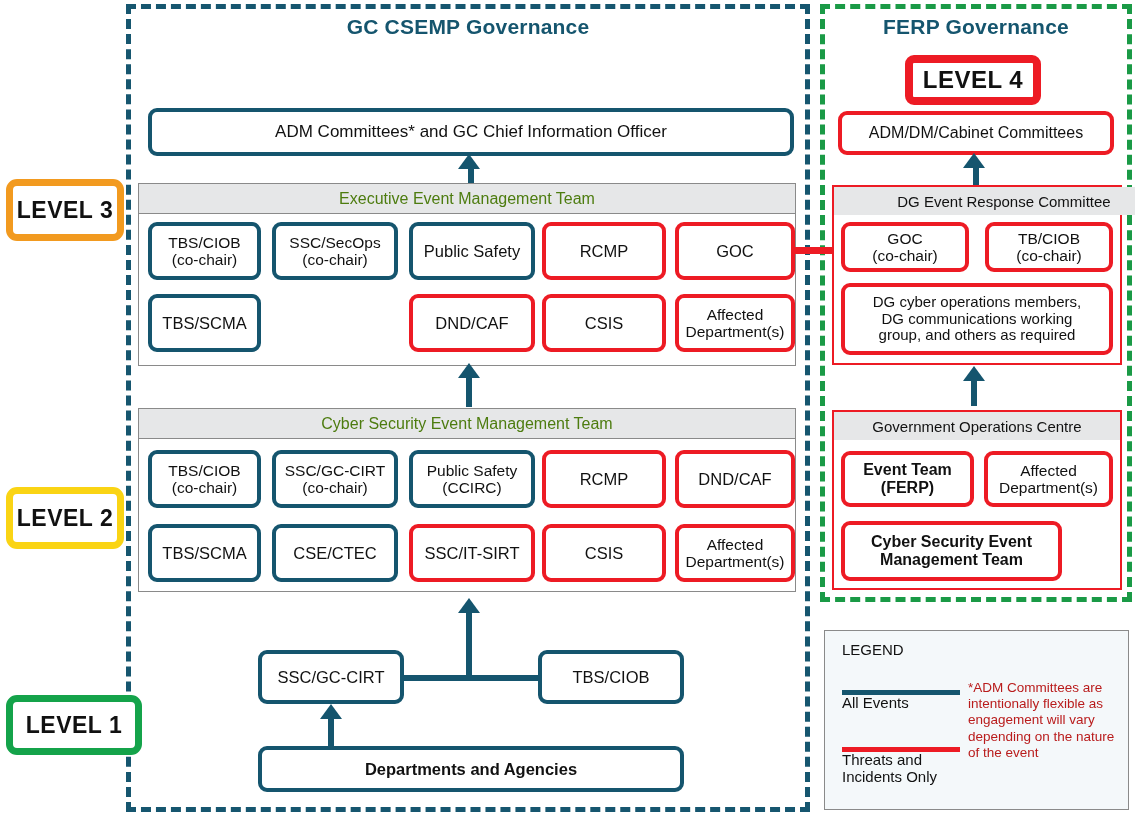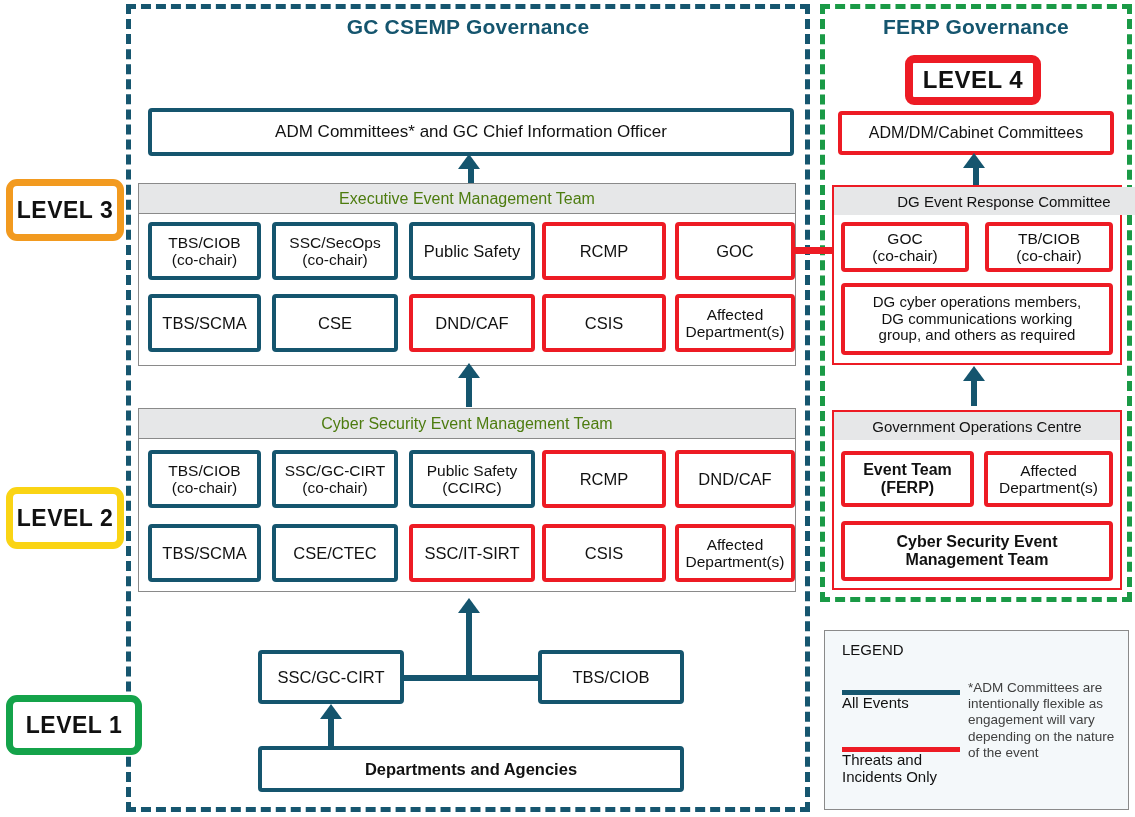--- a/index.html
+++ b/index.html
@@ -40,21 +40,21 @@
   #level1{left:6px;top:695px;width:136px;height:60px;border:7px solid #14a34a;}
   #level4{
     left:905px;top:55px;width:136px;height:50px;border:8px solid #ed1b24;
     font-size:24px;border-radius:9px;
   }
 
   
   .node{
     position:absolute;background:#ffffff;box-sizing:border-box;
     display:flex;align-items:center;justify-content:center;text-align:center;
-    color:#111111;line-height:1.12;border-radius:4px;
+    color:#111111;line-height:1.12;border-radius:9px;
   }
   .node.teal{border:4px solid #15556e;}
   .node.red{border:4px solid #ed1b24;}
 
   
   .panel{
     position:absolute;background:#ffffff;border:1px solid #8a8a8a;box-sizing:border-box;
   }
   .panel-head{
     position:absolute;background:#e6e7e8;box-sizing:border-box;
@@ -92,21 +92,21 @@
   }
   .legend-title{position:absolute;left:842px;top:641px;font-size:15px;color:#111;}
   .legend-rule{position:absolute;height:5px;}
   #legend-rule-teal{left:842px;top:690px;width:118px;background:#15556e;}
   #legend-rule-red{left:842px;top:747px;width:118px;background:#ed1b24;}
   .legend-label{position:absolute;font-size:15px;color:#111;line-height:1.15;}
   #legend-label-all{left:842px;top:694px;width:130px;}
   #legend-label-threat{left:842px;top:751px;width:130px;}
   .legend-note{
     position:absolute;left:968px;top:680px;width:152px;
-    font-size:13.5px;color:#404040;line-height:1.2;
+    font-size:13.5px;color:#b91c1c;line-height:1.2;
   }
 </style>
 </head>
 <body>
 
 <div class="stage">
 
   <div class="csemp-zone"></div>
   <div class="ferp-zone"></div>
 
@@ -125,21 +125,20 @@
   <div class="panel" style="left:138px;top:183px;width:658px;height:183px;"></div>
   <div class="panel-head" style="left:139px;top:184px;width:656px;height:30px;">Executive Event Management Team</div>
 
   <div class="node teal" style="left:148px;top:222px;width:113px;height:58px;font-size:15.5px;">TBS/CIOB<br>(co-chair)</div>
   <div class="node teal" style="left:272px;top:222px;width:126px;height:58px;font-size:15.5px;">SSC/SecOps<br>(co-chair)</div>
   <div class="node teal" style="left:409px;top:222px;width:126px;height:58px;font-size:16.5px;">Public Safety</div>
   <div class="node red" style="left:542px;top:222px;width:124px;height:58px;font-size:16.5px;">RCMP</div>
   <div class="node red" style="left:675px;top:222px;width:120px;height:58px;font-size:16.5px;">GOC</div>
 
   <div class="node teal" style="left:148px;top:294px;width:113px;height:58px;font-size:16.5px;">TBS/SCMA</div>
-  <div class="node teal" style="left:272px;top:294px;width:126px;height:58px;font-size:16.5px;">CSE</div>
   <div class="node red" style="left:409px;top:294px;width:126px;height:58px;font-size:16.5px;">DND/CAF</div>
   <div class="node red" style="left:542px;top:294px;width:124px;height:58px;font-size:16.5px;">CSIS</div>
   <div class="node red" style="left:675px;top:294px;width:120px;height:58px;font-size:15.5px;">Affected<br>Department(s)</div>
 
   <div class="line-h-red" style="left:795px;top:247px;width:45px;"></div>
   <div class="arrow-right-red" style="left:834px;top:237px;"></div>
 
   <div class="line-v" style="left:466px;top:375px;height:32px;"></div>
   <div class="arrow-up" style="left:458px;top:363px;"></div>
 
@@ -182,21 +181,21 @@
   <div class="node red" style="left:841px;top:283px;width:272px;height:72px;font-size:15px;">DG cyber operations members,<br>DG communications working<br>group, and others as required</div>
 
   <div class="line-v" style="left:971px;top:378px;height:28px;"></div>
   <div class="arrow-up" style="left:963px;top:366px;"></div>
 
   <div class="panel-red" style="left:832px;top:410px;width:290px;height:180px;"></div>
   <div class="panel-head-red" style="left:834px;top:412px;width:286px;height:28px;">Government Operations Centre</div>
 
   <div class="node red" style="left:841px;top:451px;width:133px;height:56px;font-size:16px;font-weight:bold;">Event Team<br>(FERP)</div>
   <div class="node red" style="left:984px;top:451px;width:129px;height:56px;font-size:15.5px;">Affected<br>Department(s)</div>
-  <div class="node red" style="left:841px;top:521px;width:272px;height:60px;font-size:16px;font-weight:bold;">Cyber Security Event<br>Management Team</div>
+  <div class="node red" style="left:841px;top:521px;width:221px;height:60px;font-size:16px;font-weight:bold;">Cyber Security Event<br>Management Team</div>
 
   <div class="legend-box"></div>
   <div class="legend-title">LEGEND</div>
   <div class="legend-rule" id="legend-rule-teal"></div>
   <div class="legend-label" id="legend-label-all">All Events</div>
   <div class="legend-rule" id="legend-rule-red"></div>
   <div class="legend-label" id="legend-label-threat">Threats and<br>Incidents Only</div>
   <div class="legend-note">*ADM Committees are intentionally flexible as engagement will vary depending on the nature of the event</div>
 
 </div>

